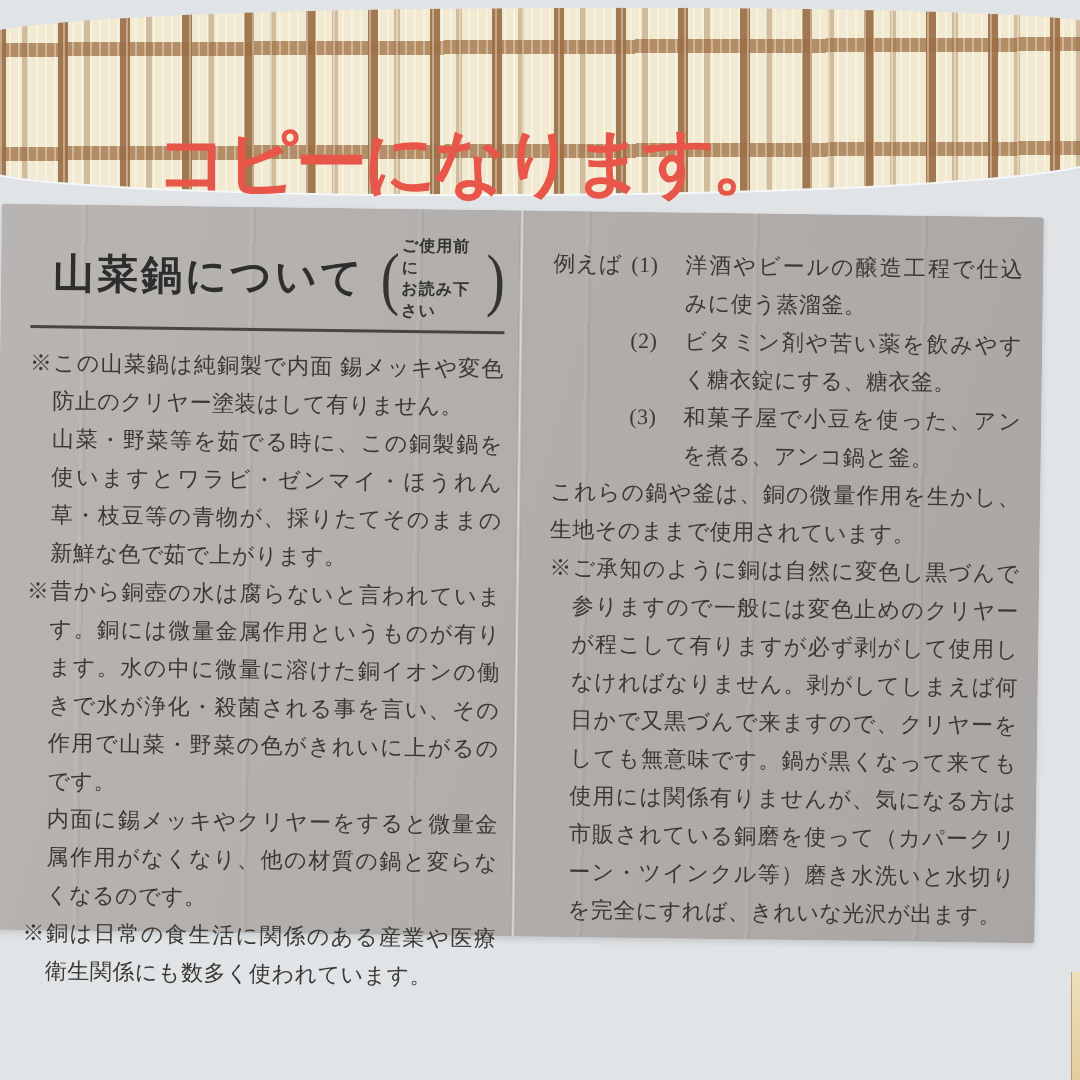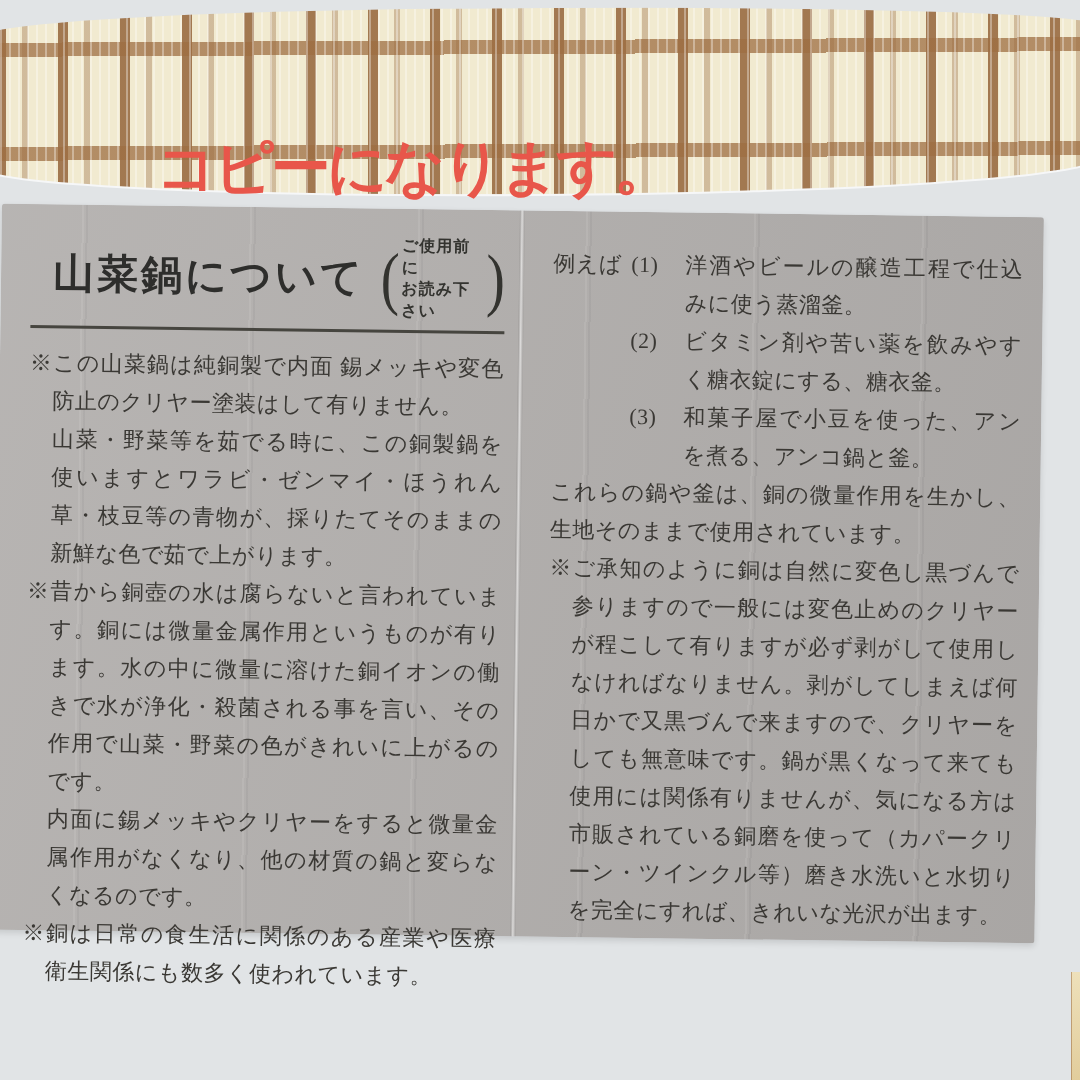--- a/index.html
+++ b/index.html
@@ -50,23 +50,23 @@
     letter-spacing:0.5px;text-align:justify;}
   .hang{padding-left:23px;text-indent:-23px;}
   .ind{padding-left:23px;}
   .ind2{margin-left:18px;}
 
   .ritem{display:grid;grid-template-columns:78px 54px 1fr;margin:0;}
   .ritem .rlead,.ritem .rnum,.ritem .rtext{font-size:22px;line-height:38px;color:#3a3834;letter-spacing:0.5px;}
   .rtext{text-align:justify;}
 
   
-  .overlay-text{position:absolute;left:156px;top:128px;z-index:5;
+  .overlay-text{position:absolute;left:156px;top:115px;z-index:5;
     font-family:"DejaVu Sans", sans-serif;font-weight:800;
-    font-size:60px;letter-spacing:-4px;white-space:nowrap;color:#e8564a;}
+    font-size:72px;letter-spacing:-4px;white-space:nowrap;color:#e8564a;}
 
   
   .edge-strip{position:absolute;right:0;bottom:0;width:9px;height:108px;
     background:linear-gradient(180deg,#eee0ba,#e2cd9c);
     box-shadow:inset 1px 0 0 rgba(150,100,58,0.5);}
 </style>
 </head>
 <body>
 
 <div class="scene">

